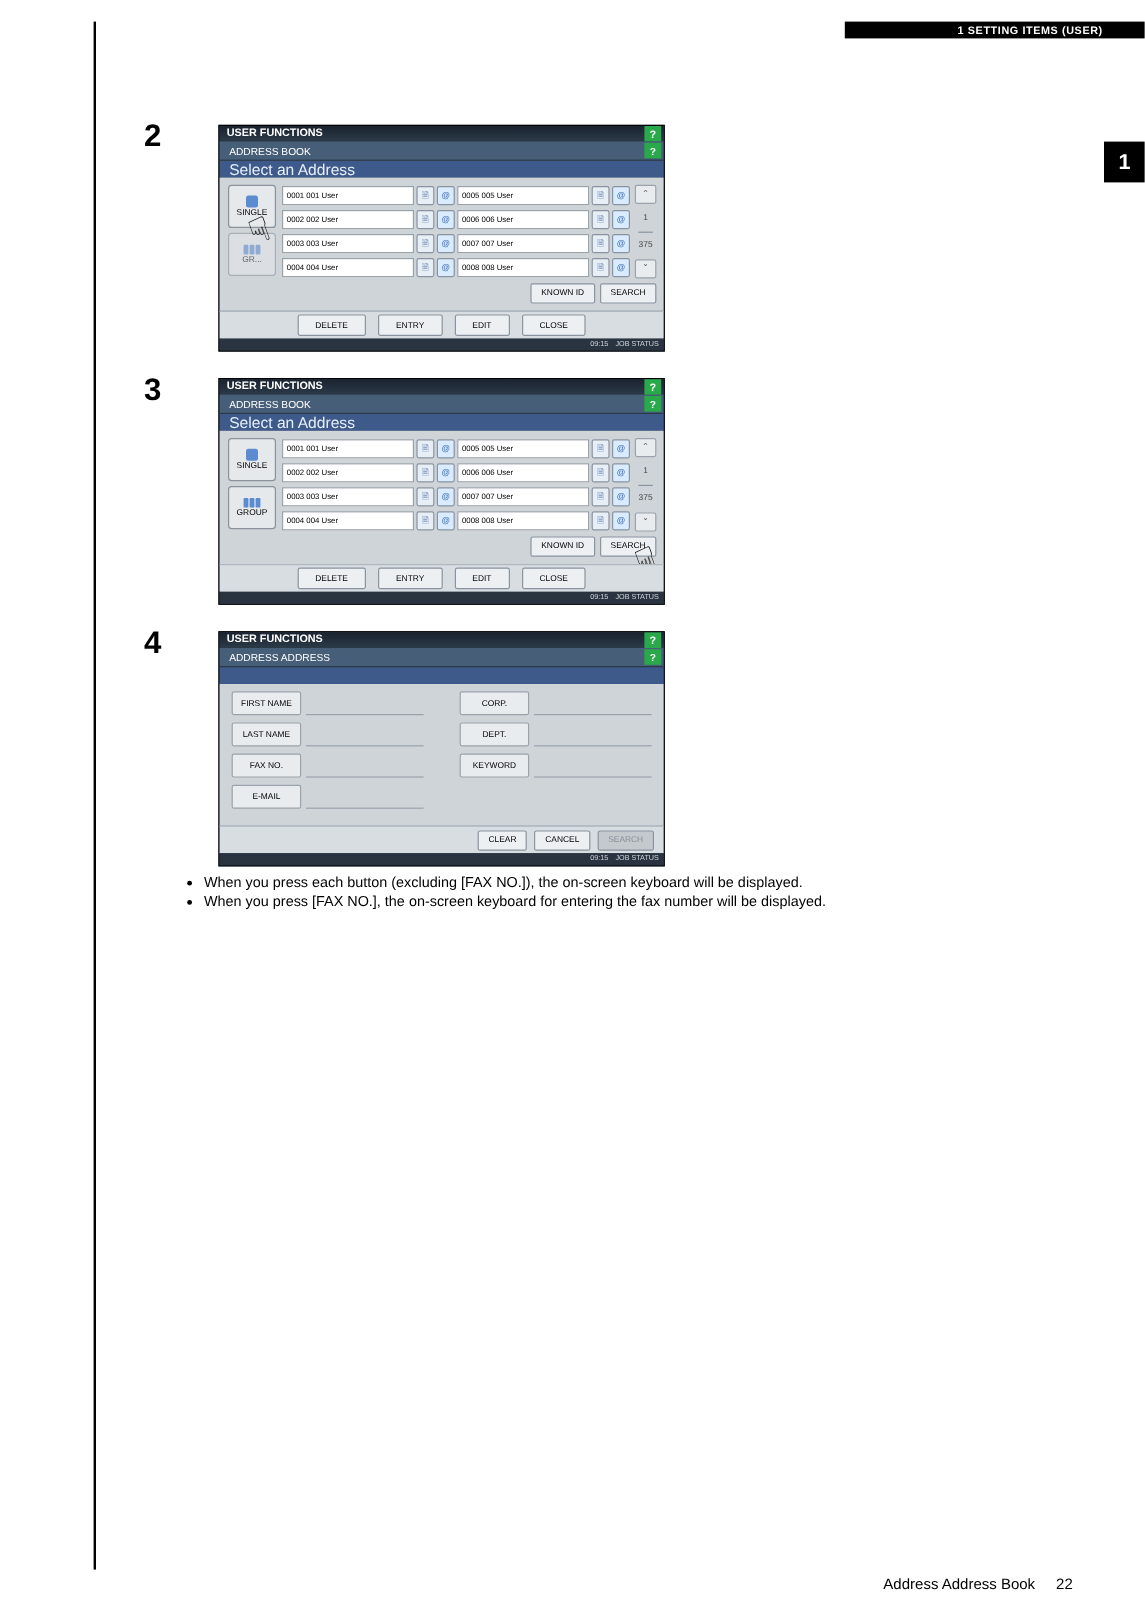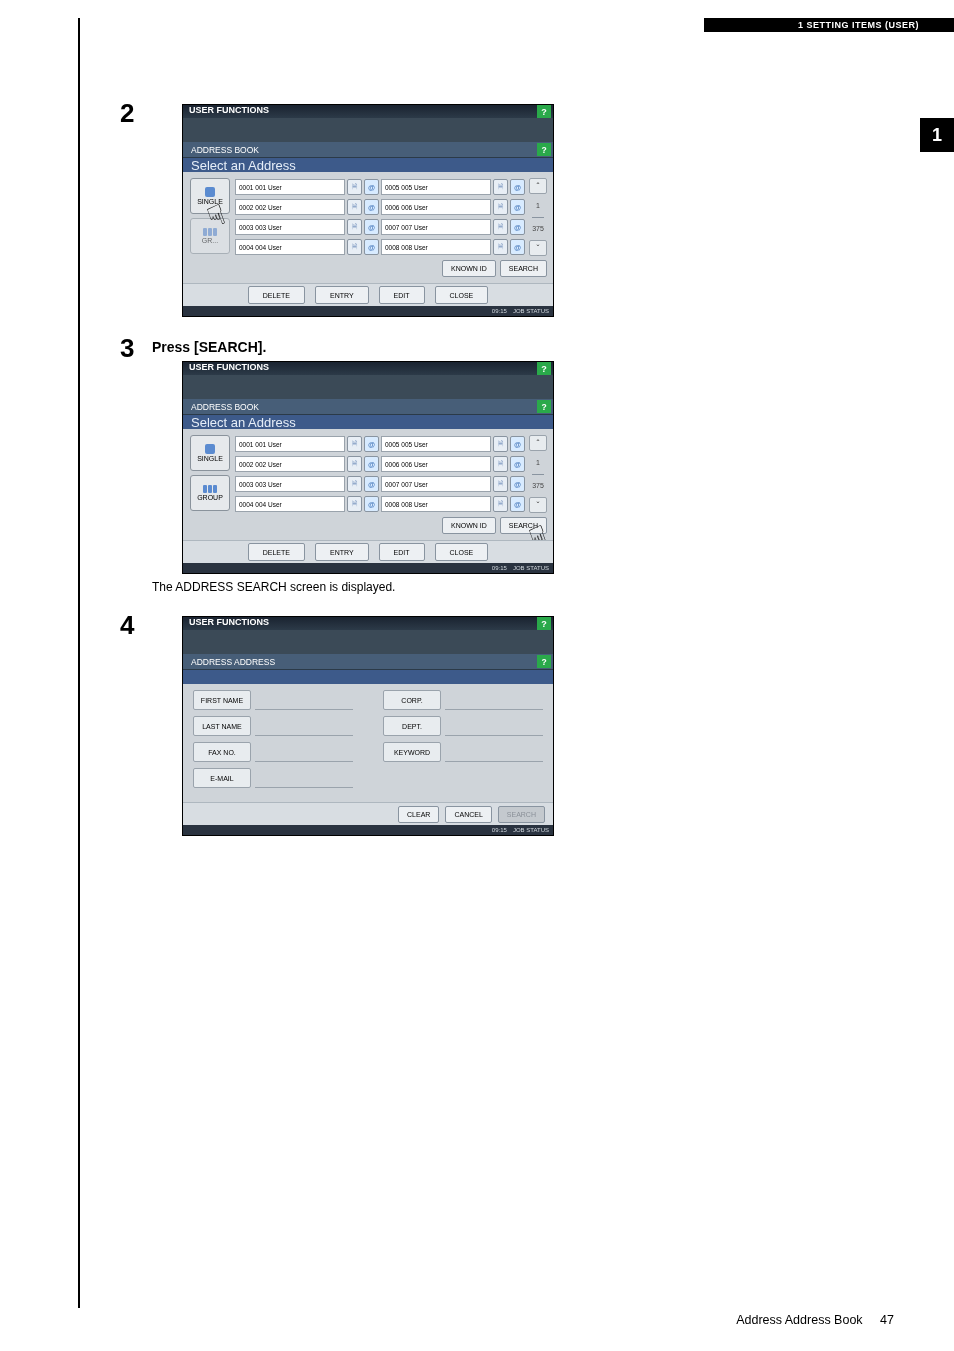--- a/index.html
+++ b/index.html
@@ -130,21 +130,20 @@
   .ss-subband {
     height: 15px;
     background: #475e78;
     color: #fff;
     display: flex;
     align-items: center;
     padding-left: 8px;
     font-size: 8.5px;
     position: relative;
     border-bottom: 1px solid #2b3a48;
-    margin-top: 24px;
   }
   .ss-subband .help2 {
     position: absolute;
     right: 2px;
     top: 1px;
     width: 14px;
     height: 13px;
     background: #2aa94a;
     color: #fff;
     display: flex;
@@ -465,21 +464,20 @@
             <span>09:15</span>
             <span>JOB STATUS</span>
           </div>
         </div>
       </div>
     </div>
 
     <div class="step">
       <div class="step-num">3</div>
       <div class="step-body">
-        <div class="step-title">Press [SEARCH].</div>
 
         <div class="screenshot">
           <div class="ss-topband">
             <span>USER FUNCTIONS</span>
             <div class="help">?</div>
           </div>
           <div class="ss-subband">
             <span>ADDRESS BOOK</span>
             <div class="help2">?</div>
           </div>
@@ -561,21 +559,20 @@
             <div class="pill-btn">ENTRY</div>
             <div class="pill-btn">EDIT</div>
             <div class="pill-btn">CLOSE</div>
           </div>
           <div class="ss-statusbar">
             <span>09:15</span>
             <span>JOB STATUS</span>
           </div>
         </div>
 
-        <div class="step-text" style="margin-left:0">The ADDRESS SEARCH screen is displayed.</div>
       </div>
     </div>
 
     <div class="step">
       <div class="step-num">4</div>
       <div class="step-body">
 
         <div class="screenshot">
           <div class="ss-topband">
             <span>USER FUNCTIONS</span>
@@ -623,22 +620,26 @@
             <div class="pill-btn">CLEAR</div>
             <div class="pill-btn">CANCEL</div>
             <div class="pill-btn disabled">SEARCH</div>
           </div>
           <div class="ss-statusbar">
             <span>09:15</span>
             <span>JOB STATUS</span>
           </div>
         </div>
 
+        <ul class="bullet-list">
+          <li>When you press each button (excluding [FAX NO.]), the on-screen keyboard will be displayed.</li>
+          <li>When you press [FAX NO.], the on-screen keyboard for entering the fax number will be displayed.</li>
+        </ul>
       </div>
     </div>
 
   </div>
 
   <div class="footer">
     <span>Address Address Book</span>
-    <span class="pg">47</span>
+    <span class="pg">22</span>
   </div>
 </div>
 
 </body></html>

